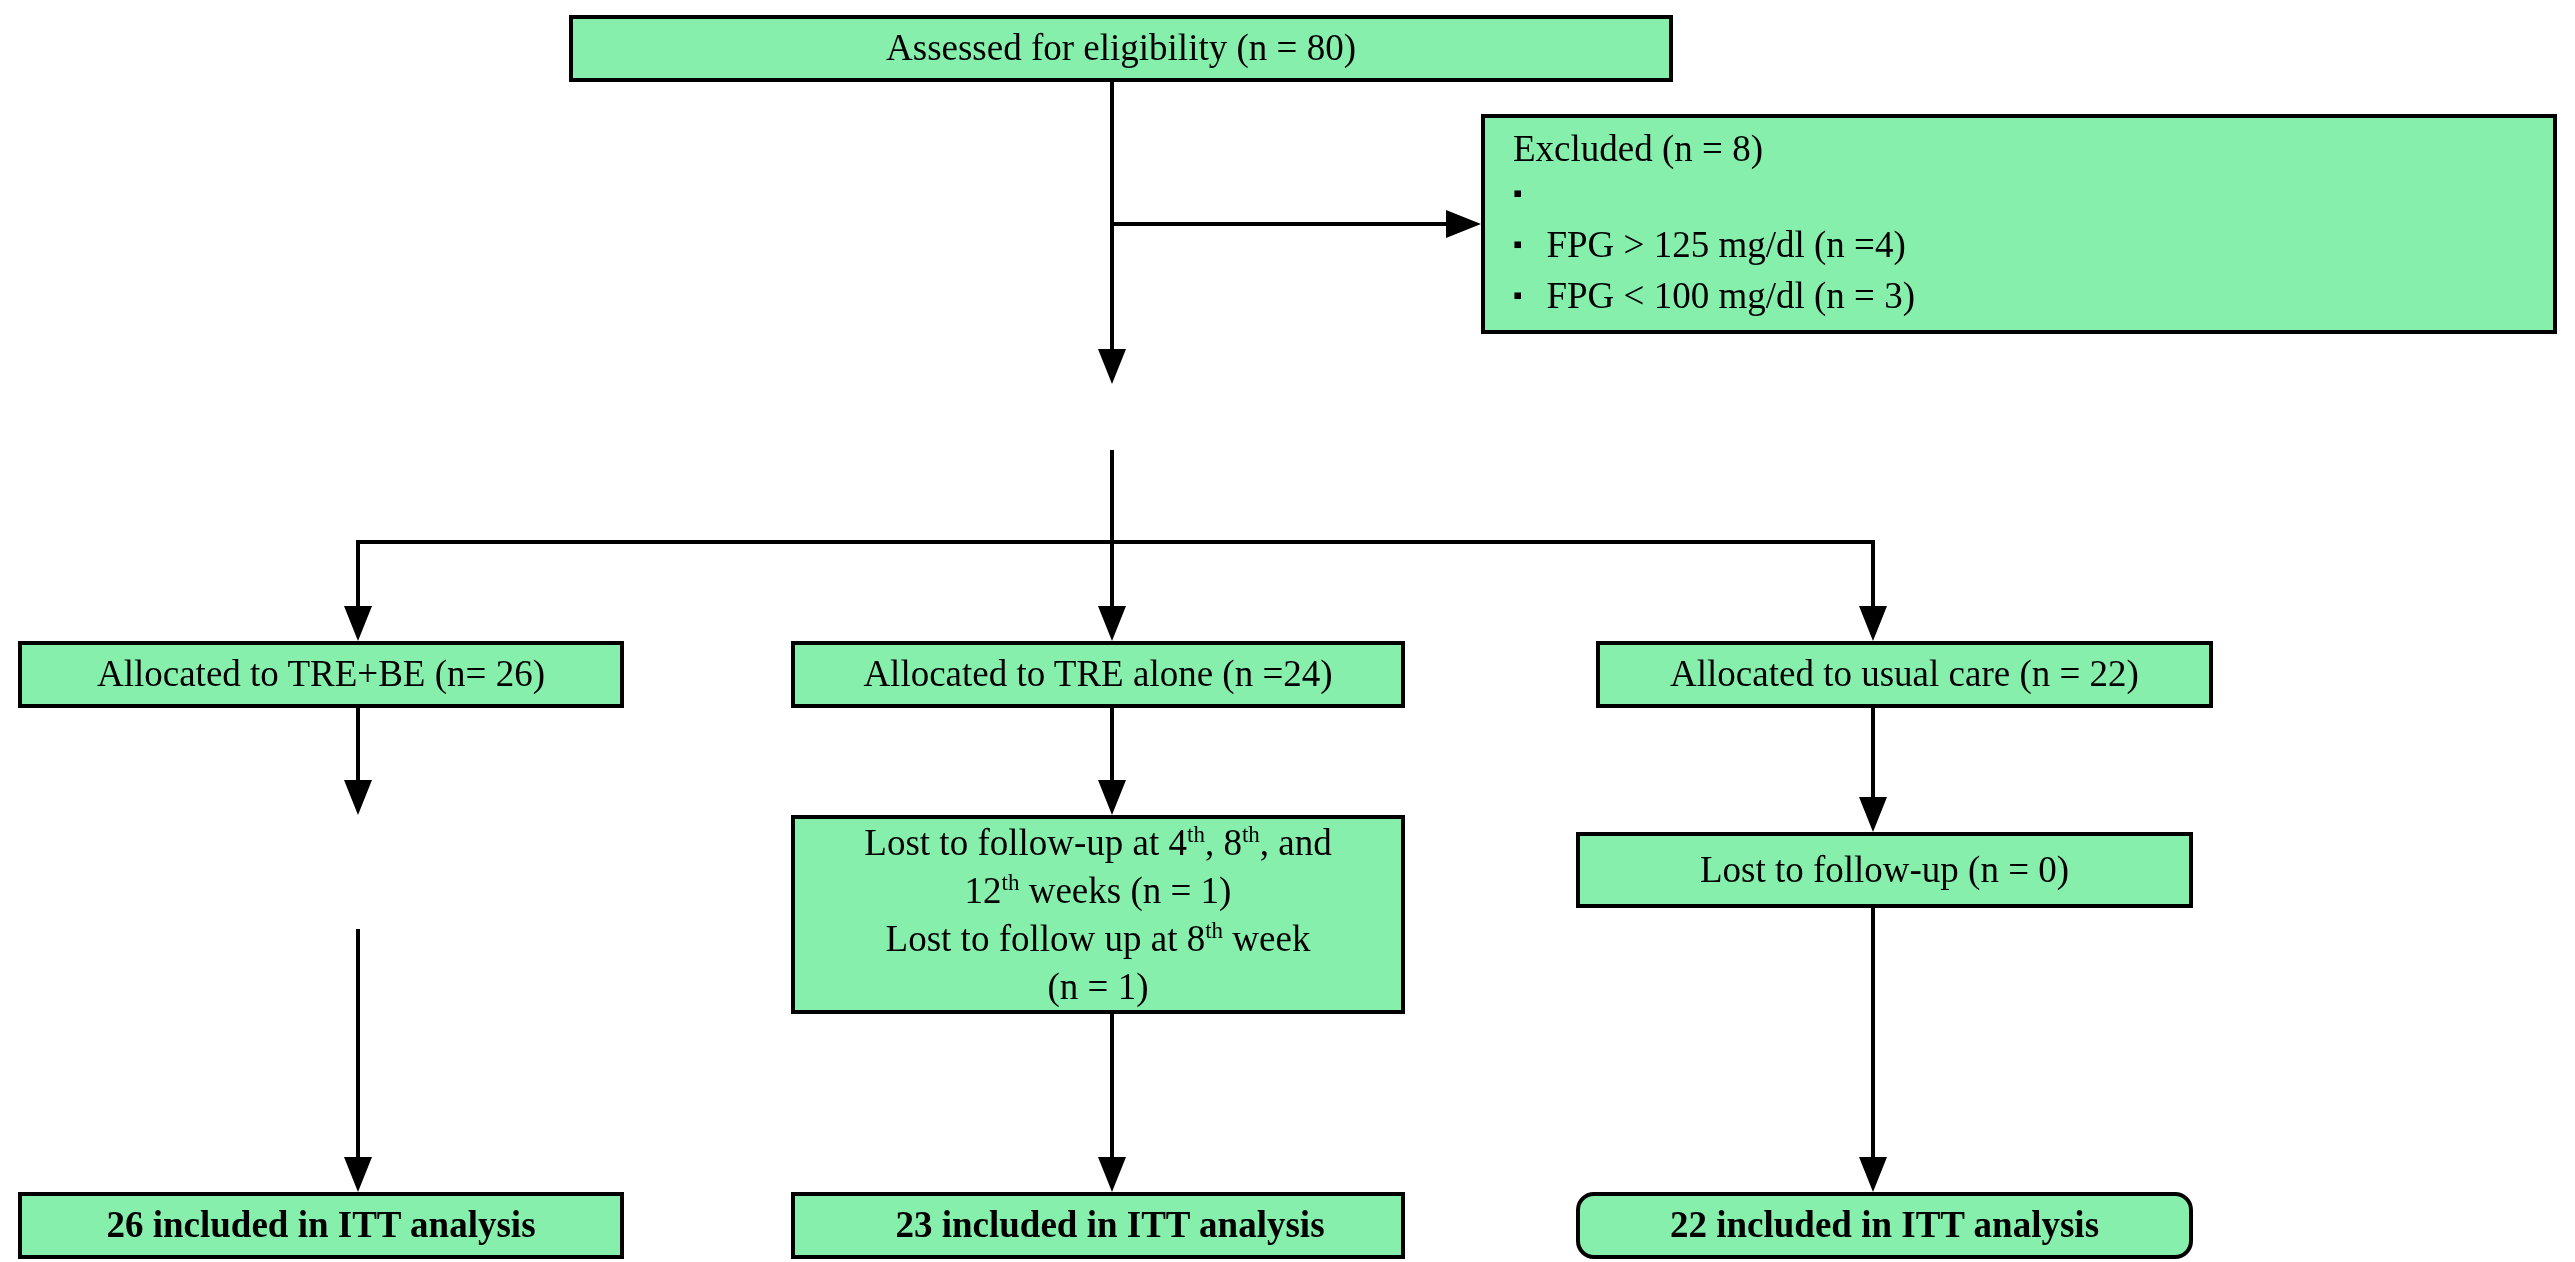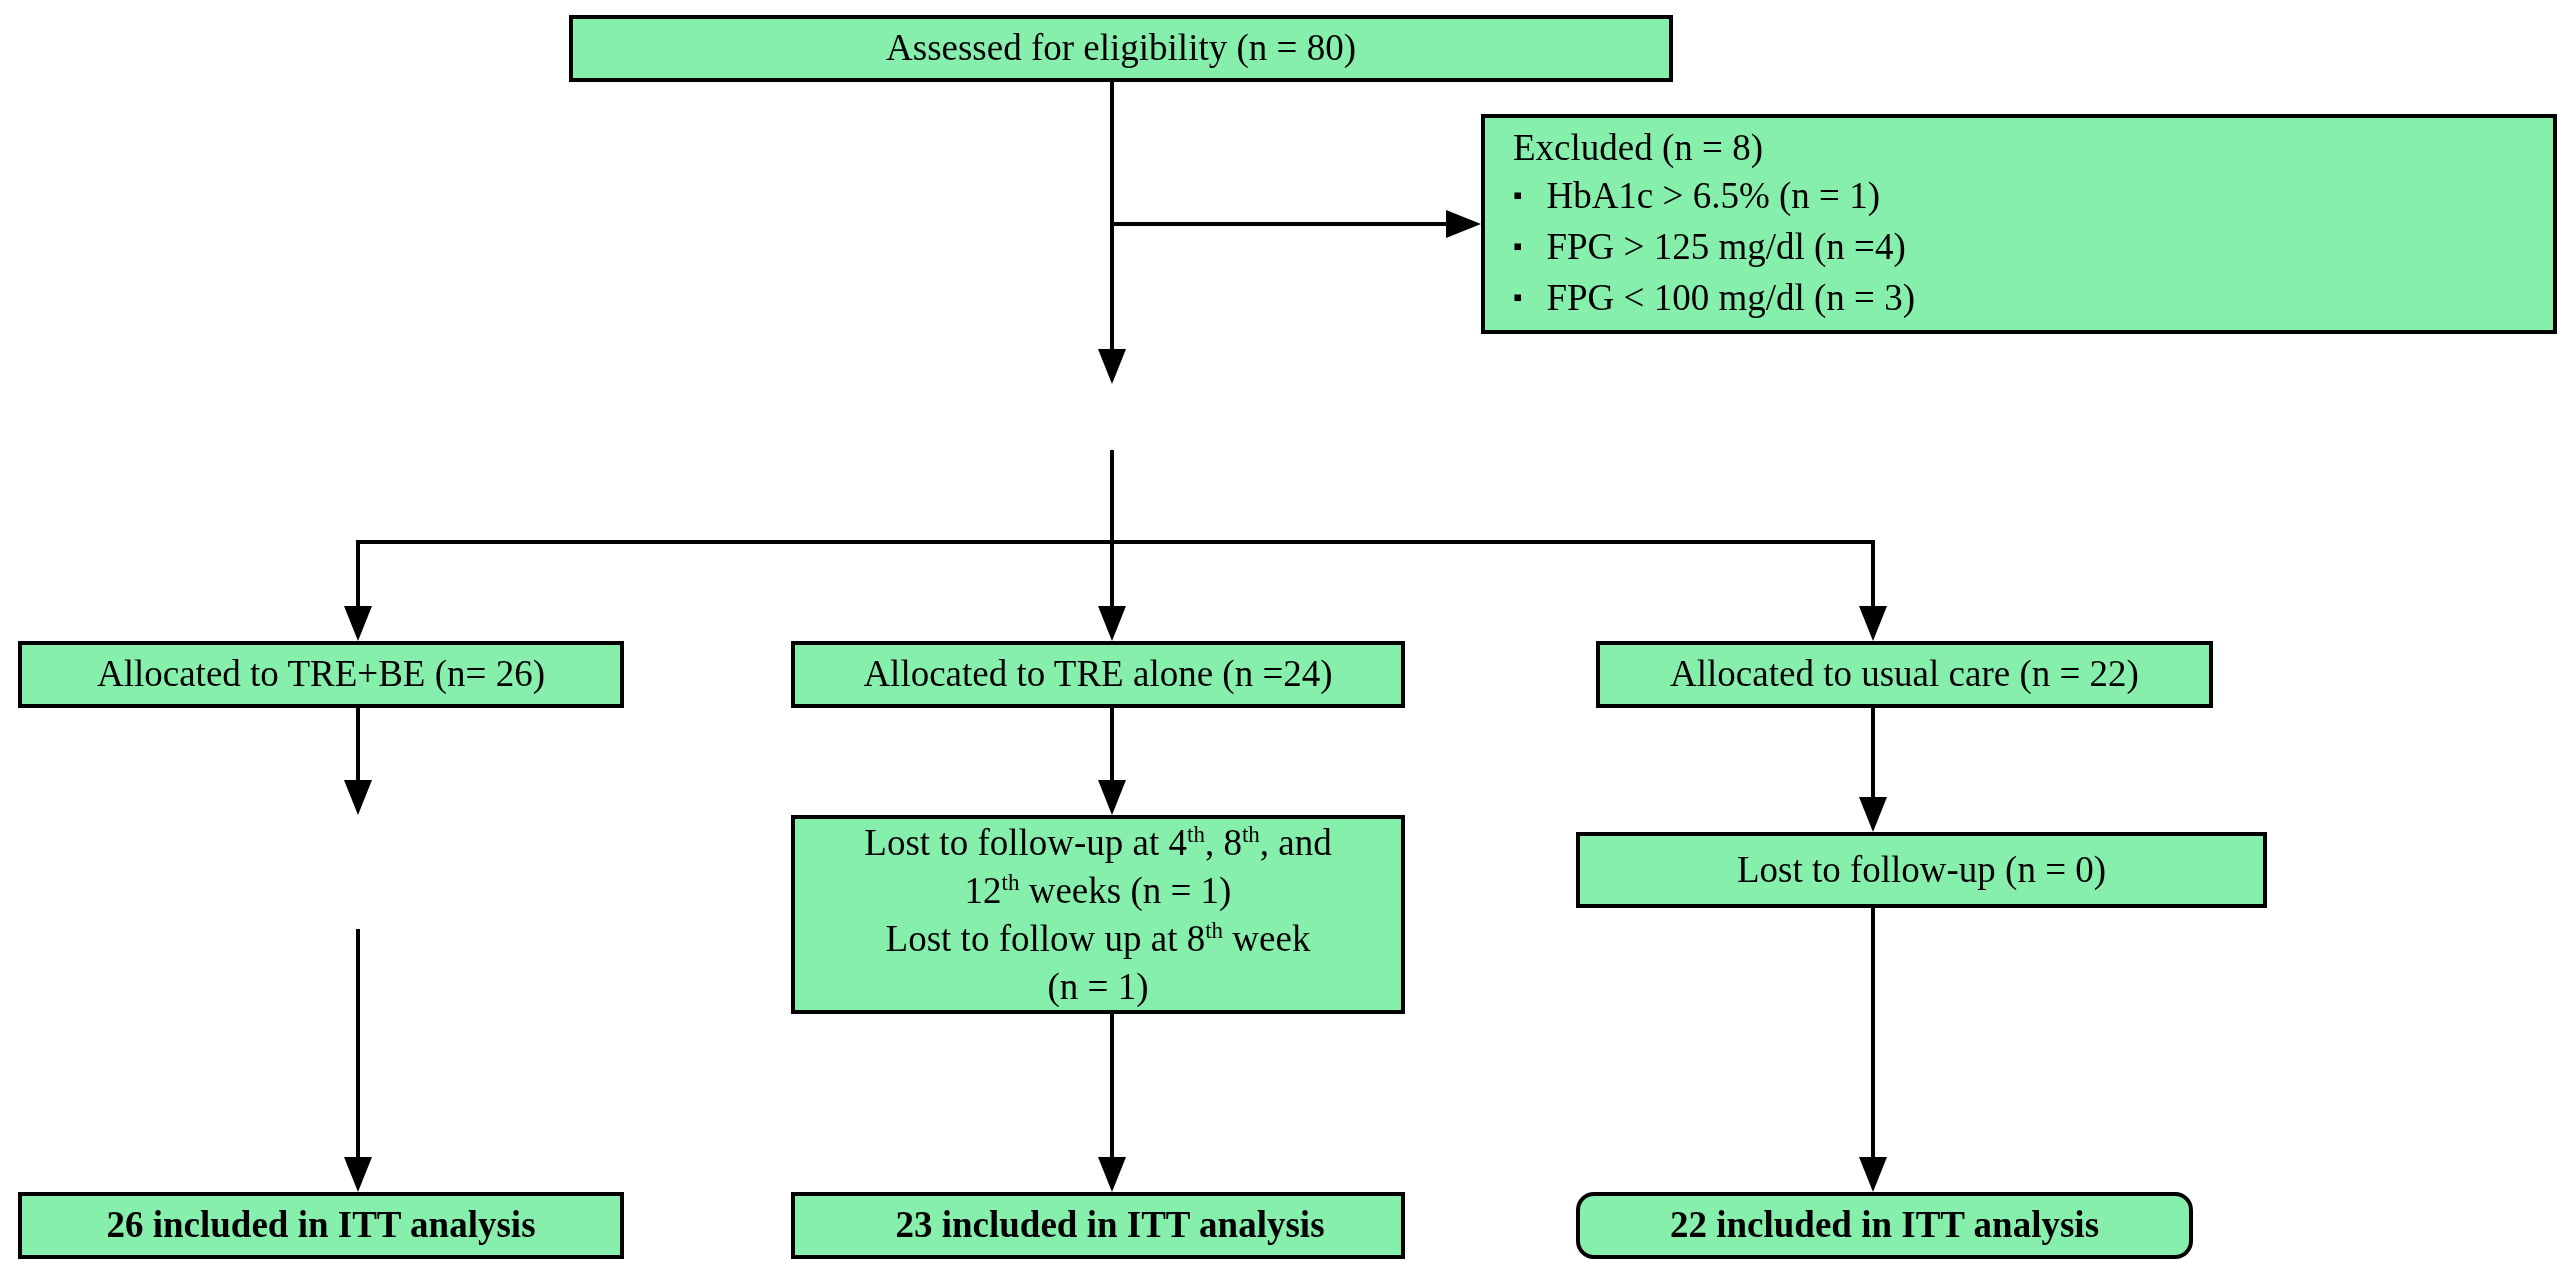--- a/index.html
+++ b/index.html
@@ -41,21 +41,20 @@
 
   <div class="box" style="left:569px;top:15px;width:1104px;height:67px;">
     <span class="lbl">Assessed for eligibility (n = 80)</span>
   </div>
 
   <div class="box excl" style="left:1481px;top:114px;width:1076px;height:220px;padding-left:28px;">
     <div>Excluded (n = 8)</div>
 
       <div class="excl-item">
         <span class="excl-bullet">▪</span>
-        <span>HbA1c &gt; 6.5% (n = 1)</span>
       </div>
 
       <div class="excl-item">
         <span class="excl-bullet">▪</span>
         <span>FPG &gt; 125 mg/dl (n =4)</span>
       </div>
 
       <div class="excl-item">
         <span class="excl-bullet">▪</span>
         <span>FPG &lt; 100 mg/dl (n = 3)</span>
@@ -69,21 +68,21 @@
   <div class="box" style="left:791px;top:641px;width:614px;height:67px;">
     <span class="lbl">Allocated to TRE alone (n =24)</span>
   </div>
   <div class="box" style="left:1576px;top:641px;width:617px;height:67px;margin-left:20px;">
     <span class="lbl">Allocated to usual care (n = 22)</span>
   </div>
 
   <div class="box lost-m" style="left:791px;top:815px;width:614px;height:199px;">
     <span class="lbl">Lost to follow-up at 4<sup>th</sup>, 8<sup>th</sup>, and<br>12<sup>th</sup> weeks (n = 1)<br>Lost to follow up at 8<sup>th</sup> week<br>(n = 1)</span>
   </div>
-  <div class="box" style="left:1576px;top:832px;width:691px;height:76px;">
+  <div class="box" style="left:1576px;top:832px;width:617px;height:76px;">
     <span class="lbl">Lost to follow-up (n = 0)</span>
   </div>
 
   <div class="box bold" style="left:18px;top:1192px;width:606px;height:67px;">
     <span class="lbl">26 included in ITT analysis</span>
   </div>
   <div class="box bold" style="left:791px;top:1192px;width:614px;height:67px;padding-left:24px;">
     <span class="lbl">23 included in ITT analysis</span>
   </div>
   <div class="box bold" style="left:1576px;top:1192px;width:617px;height:67px;border-radius:18px;">

